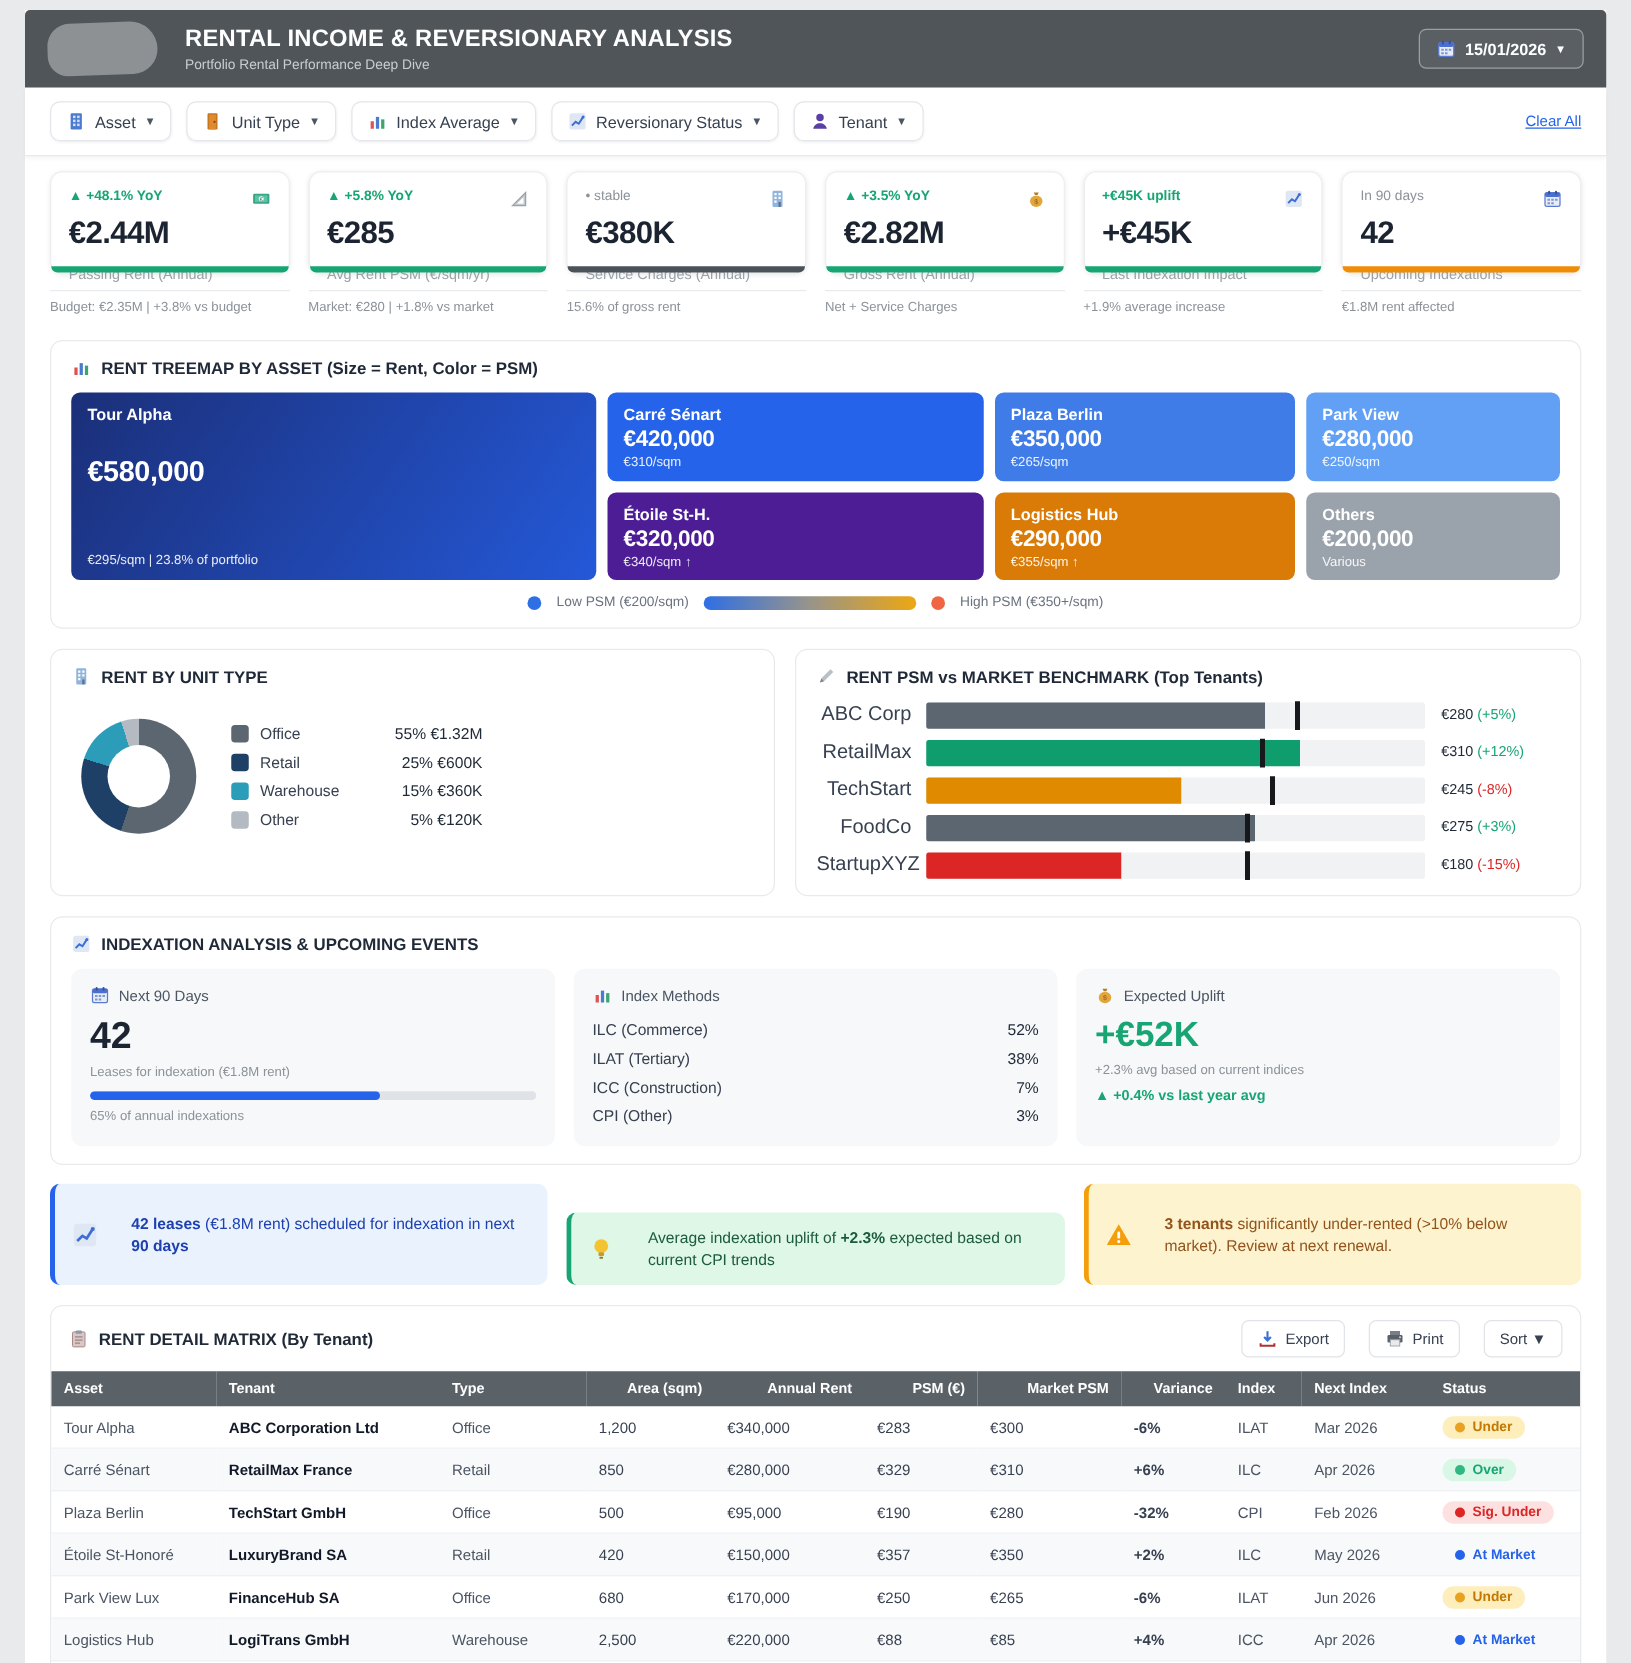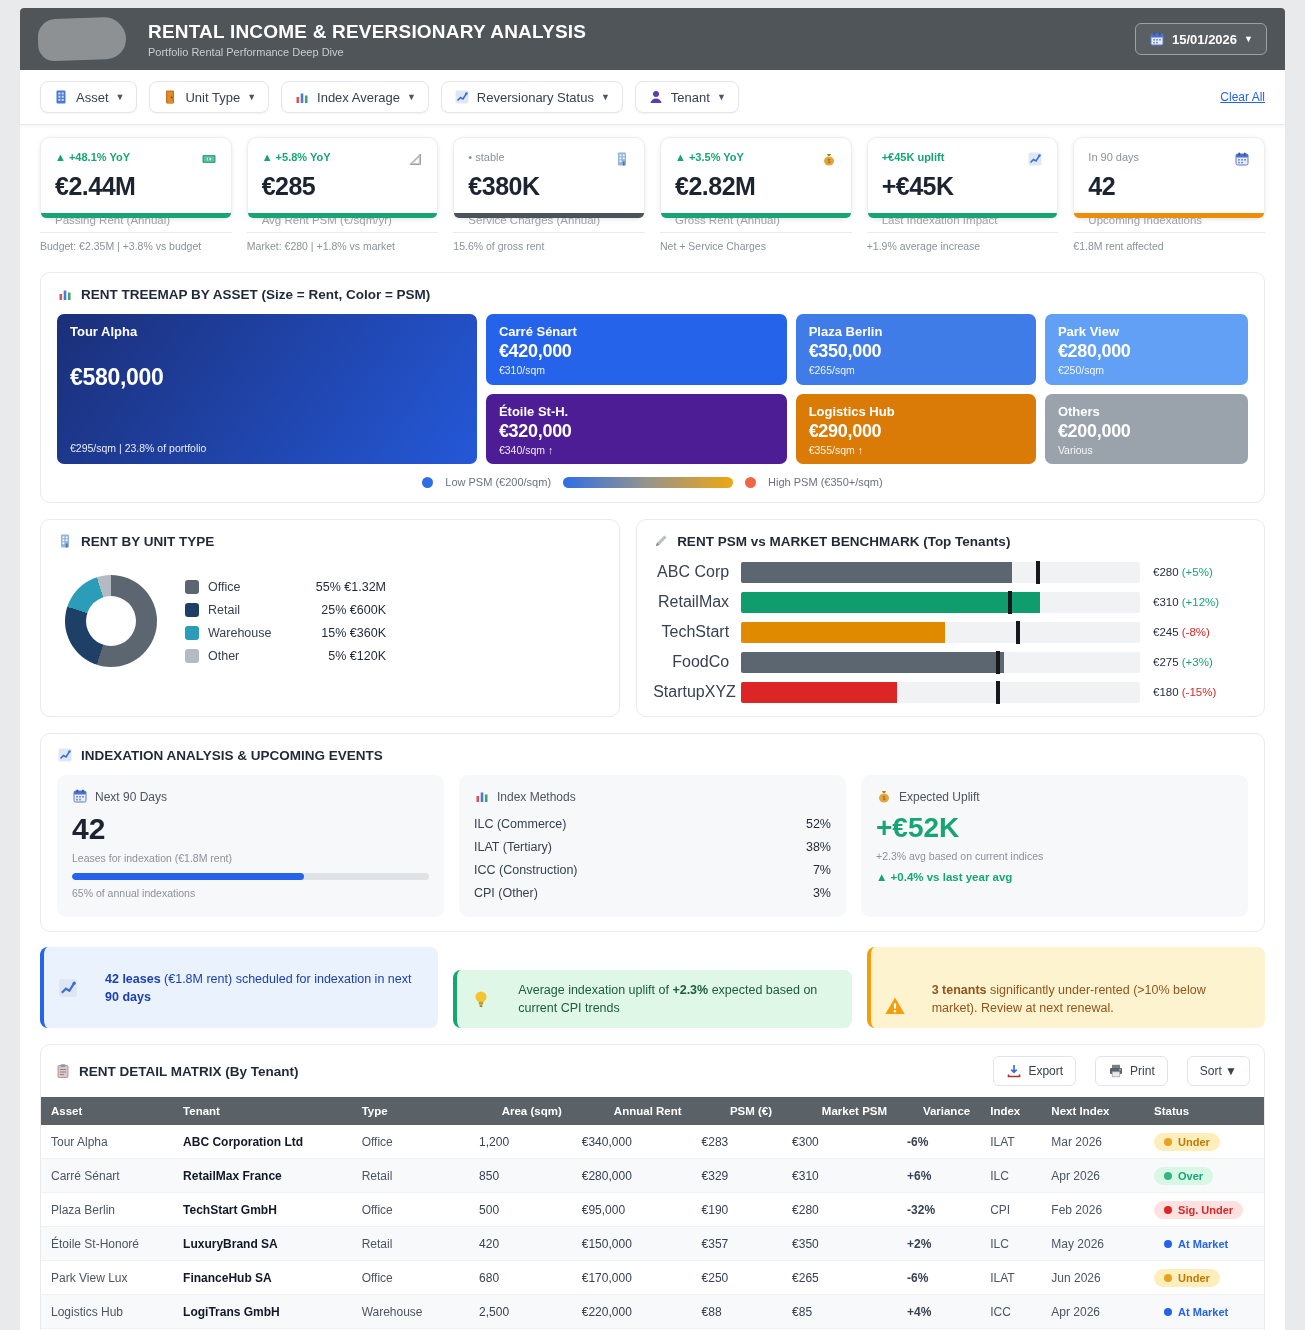--- a/index.html
+++ b/index.html
@@ -93,21 +93,21 @@
   .idx-progress { height:7px; background:#dfe3e7; border-radius:4px; margin:9px 0 7px; overflow:hidden; }
   .idx-fill { height:100%; background:#2563eb; border-radius:4px; }
   .im-row { display:flex; justify-content:space-between; font-size:12.5px; color:#374151; padding:4.5px 0; }
   .im-pct { font-weight:normal; color:#1f2937; }
   .idx-up { font-size:11.5px; color:#17a673; font-weight:bold; margin-top:9px; }
 
   .banners { display:grid; grid-template-columns:1fr 1fr 1fr; gap:15px; margin:15px 20px 0; }
   .banner { border-radius:8px; padding:11px 13px; display:flex; gap:26px; align-items:center; font-size:12.5px; line-height:1.45; }
   .banner.blue { background:#e9f2fd; border-left:4px solid #2563eb; color:#1e40af; }
   .banner.green { background:#def7e7; border-left:4px solid #17a673; color:#1c5b3f;margin-top:23px; }
-  .banner.yellow { background:#fdf3cf; border-left:4px solid #f59e0b; color:#92541c;align-items:flex-end; }
+  .banner.yellow { background:#fdf3cf; border-left:4px solid #f59e0b; color:#92541c; }
   .banner b { font-weight:bold; }
 
   
   .tbl-section { border:1px solid #e8eaec; border-radius:10px; margin:16px 20px 0; background:#fff; overflow:hidden; }
   .tbl-titlebar { display:flex; align-items:center; padding:11px 14px; }
   .tbl-title { display:flex; align-items:center; gap:8px; font-size:13.5px; font-weight:bold; }
   .tbl-btns { margin-left:auto; display:flex; gap:19px; }
   .btn { display:flex; align-items:center; gap:6px; border:1px solid #e0e3e7; background:#fff; border-radius:6px;
     padding:6px 12px; font-size:12px; color:#374151; cursor:pointer; }
   table { width:100%; border-collapse:collapse; }

